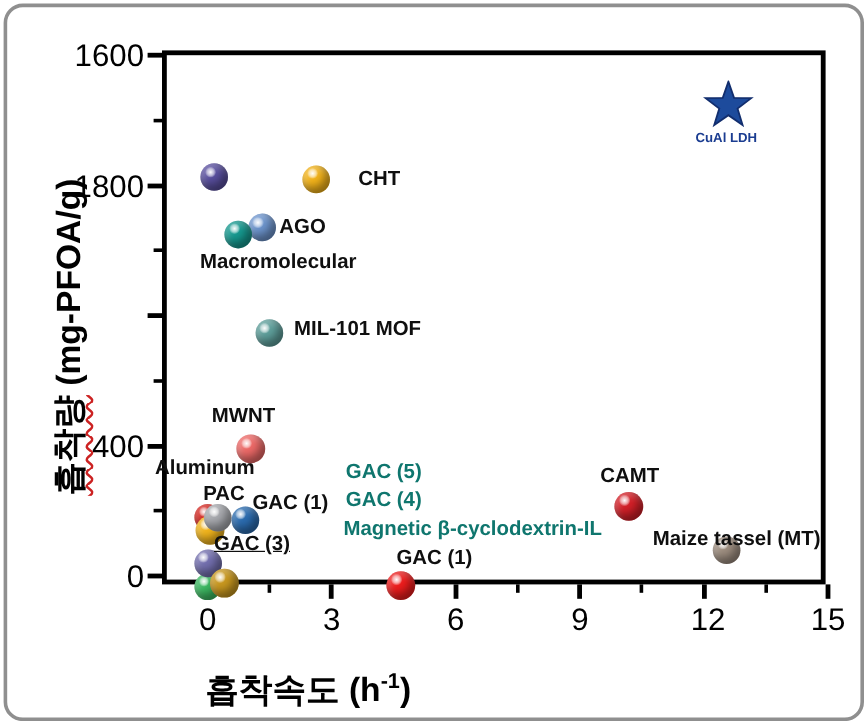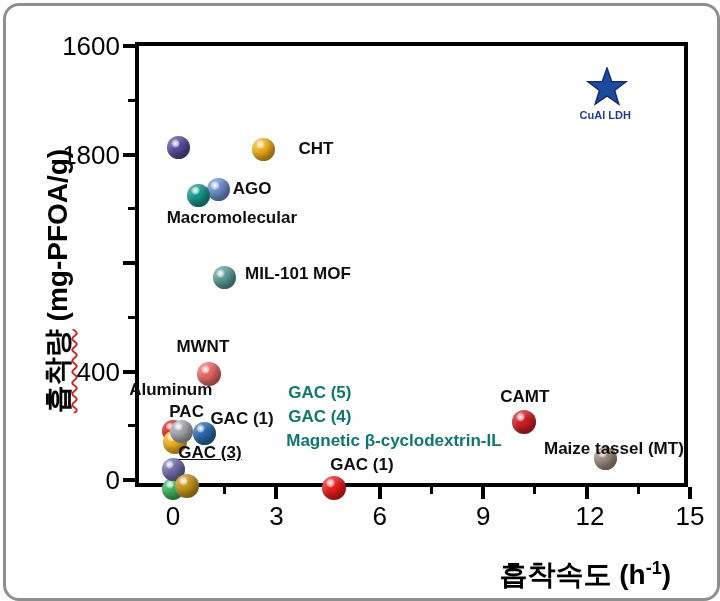--- a/index.html
+++ b/index.html
@@ -57,21 +57,21 @@
   }
   .y-title .underlined{
     text-decoration:underline;
     text-decoration-style:wavy;
     text-decoration-color:#cc2222;
     text-decoration-thickness:2px;
     text-underline-offset:4px;
   }
   .x-title{
     position:absolute;left:165px;top:550px;width:500px;
-    text-align:right;
+    text-align:left;
     font-weight:700;font-size:28px;color:#000;
     white-space:nowrap;
   }
   .x-title sup{font-size:18px;}
   .star-wrap{position:absolute;}
 </style>
 </head>
 <body>
 
 <div class="frame">

